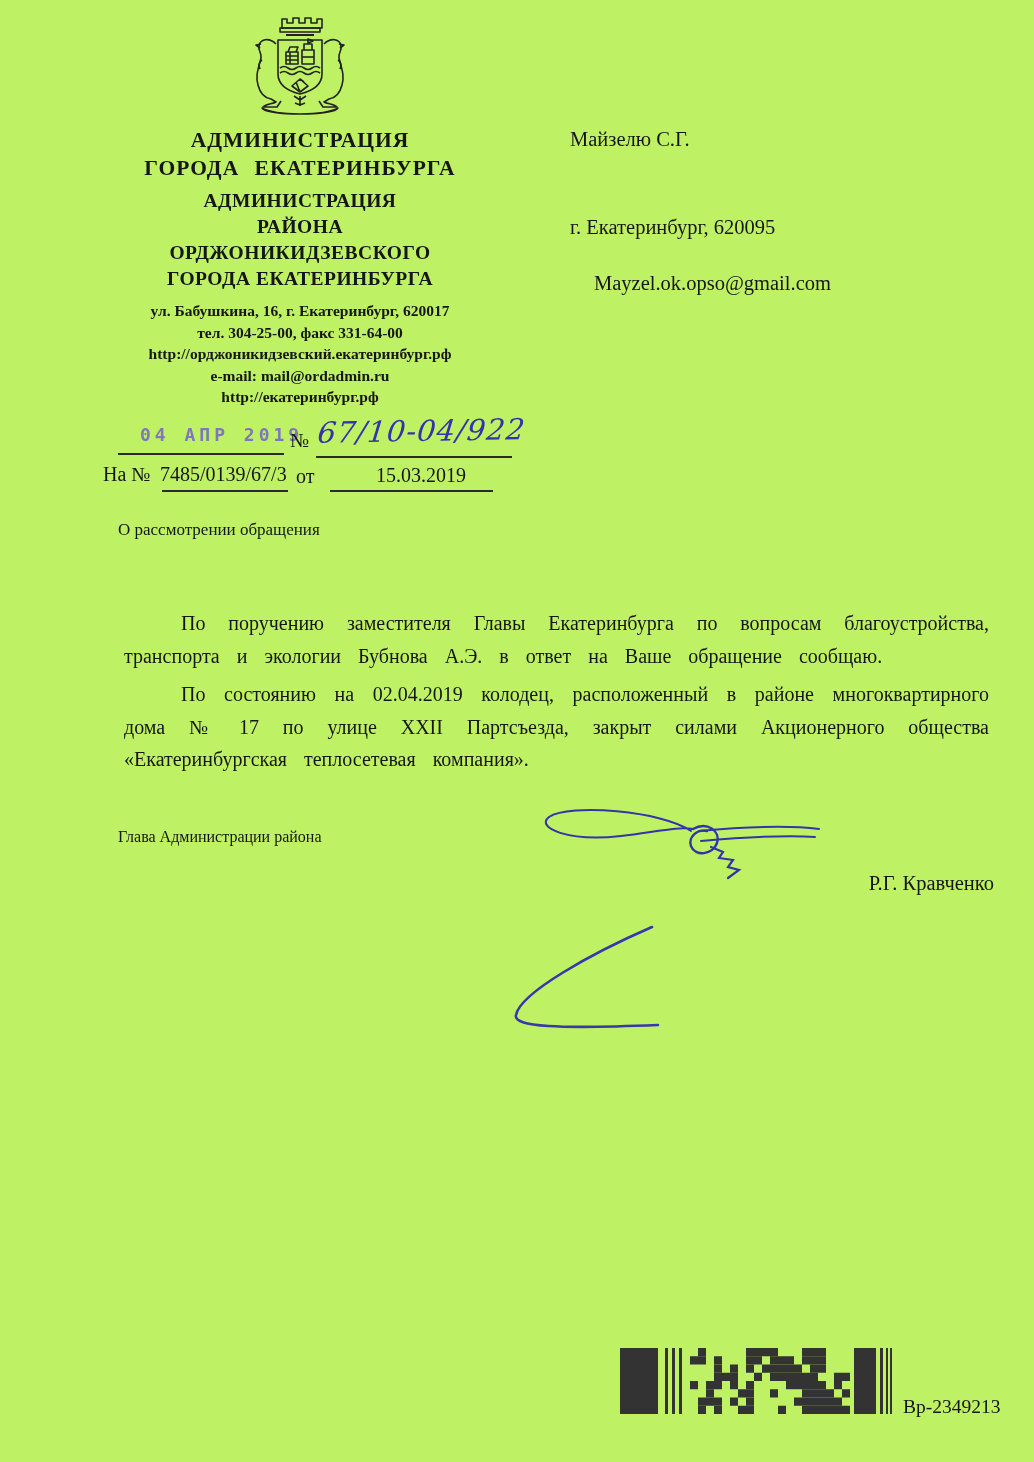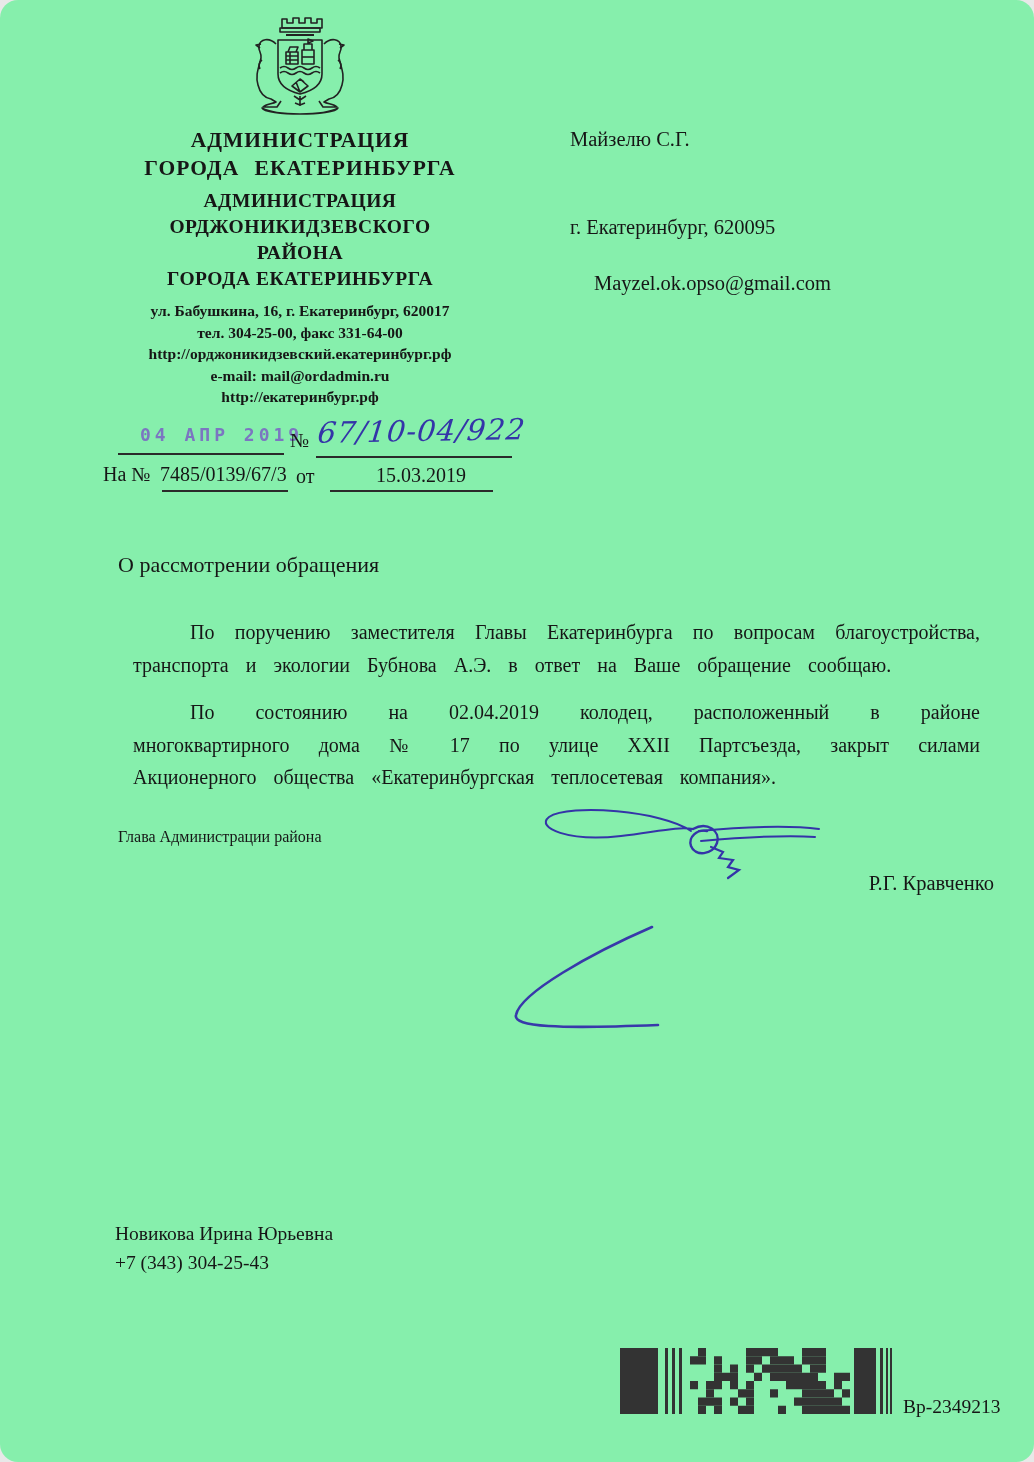--- a/index.html
+++ b/index.html
@@ -1,24 +1,23 @@
 <!DOCTYPE html>
 <html><head>
 <meta charset="utf-8">
 <style>
   html,body{margin:0;padding:0;background:#e8e8e8;}
   .page{
     position:relative;
     width:1034px;height:1462px;
     margin:0 auto;
-    background:#86efac;
+    background:#bef264;
     font-family:"Liberation Serif", serif;
     color:#161616;
     overflow:hidden;
-    border-radius:18px;
   }
   .abs{position:absolute;}
   
   .lh-org{
     left:80px;top:126px;width:440px;
     text-align:center;font-weight:bold;
     font-size:21.5px;line-height:28px;letter-spacing:1px;word-spacing:9px;
   }
   .lh-dept{
     left:80px;top:188px;width:440px;
@@ -41,27 +40,27 @@
   .hrule{height:2px;background:#2a2a2a;}
   .ref-label{font-size:20px;}
   .handnum{
     left:318px;top:414px;width:200px;
     font-family:"DejaVu Serif", serif;
     font-style:italic;font-size:29px;letter-spacing:1px;
     color:#3434a8;transform:skewX(-7deg) rotate(-1deg);
     white-space:nowrap;
   }
   
-  .subject{left:118px;top:520px;font-size:22px;margin-top:32px;}
+  .subject{left:118px;top:520px;font-size:17px;}
   .bodytext{
     left:118px;top:601px;width:877px;
     font-size:20px;line-height:32.5px;
     text-align:justify;
   }
-  .bodytext p{margin:15px;text-indent:57px;word-spacing:12px;}
+  .bodytext p{margin:6px;text-indent:57px;word-spacing:12px;}
   
   .sig-title{left:118px;top:828px;font-size:16px;}
   .sig-name{left:828px;top:828px;width:166px;text-align:right;font-size:20.5px;margin-top:44px;}
   
   .executor{left:115px;top:1220px;font-size:19.5px;line-height:28.5px;}
   
   .bc-label{left:903px;top:1396px;font-size:19.5px;}
   svg{display:block;}
 </style>
 </head>
@@ -101,22 +100,22 @@
     <path d="M24 100 c14 8 62 8 76 0 c-3 8 -73 8 -76 0 z"></path>
   </svg>
 
   <div class="abs lh-org">
     <div>АДМИНИСТРАЦИЯ</div>
     <div>ГОРОДА ЕКАТЕРИНБУРГА</div>
   </div>
 
   <div class="abs lh-dept">
     <div>АДМИНИСТРАЦИЯ</div>
+    <div>РАЙОНА</div>
     <div>ОРДЖОНИКИДЗЕВСКОГО</div>
-    <div>РАЙОНА</div>
     <div>ГОРОДА ЕКАТЕРИНБУРГА</div>
   </div>
 
   <div class="abs lh-addr">
     <div>ул. Бабушкина, 16, г. Екатеринбург, 620017</div>
     <div>тел. 304-25-00, факс 331-64-00</div>
     <div>http://орджоникидзевский.екатеринбург.рф</div>
     <div>e-mail: mail@ordadmin.ru</div>
     <div>http://екатеринбург.рф</div>
   </div>
@@ -153,24 +152,20 @@
     <path d="M160 34 c 14 -8, 28 2, 24 14 c -4 12, -22 14, -26 3 c -3 -9, 6 -17, 16 -15" stroke-width="2.4"></path>
     <path d="M166 36 C 210 32, 254 30, 286 34"></path>
     <path d="M168 46 C 214 42, 256 40, 282 42"></path>
     <path d="M178 52 l 12 5 l -4 6 l 14 2 l -5 7 l 11 3 l -11 8" stroke-width="2.2"></path>
   </svg>
 
   <svg class="abs" style="left:500px;top:915px;" width="175" height="130" viewBox="0 0 175 130" fill="none" stroke="#3838aa" stroke-width="2.4" stroke-linecap="round">
     <path d="M152 12 C 92 38, 20 78, 16 100 C 13 112, 58 114, 158 110" stroke-width="2.6"></path>
   </svg>
 
-  <div class="abs executor">
-    <div>Новикова Ирина Юрьевна</div>
-    <div>+7 (343) 304-25-43</div>
-  </div>
 
   <svg class="abs" style="left:620px;top:1348px;" width="272" height="66" viewBox="0 0 272 66" fill="#333">
     <rect x="0" y="0" width="38" height="66"></rect>
     <rect x="45" y="0" width="3" height="66"></rect>
     <rect x="52" y="0" width="3" height="66"></rect>
     <rect x="59" y="0" width="3" height="66"></rect>
     <g>
         <rect x="78" y="0" width="8" height="8.25"></rect>
         <rect x="126" y="0" width="8" height="8.25"></rect>
         <rect x="134" y="0" width="8" height="8.25"></rect>

